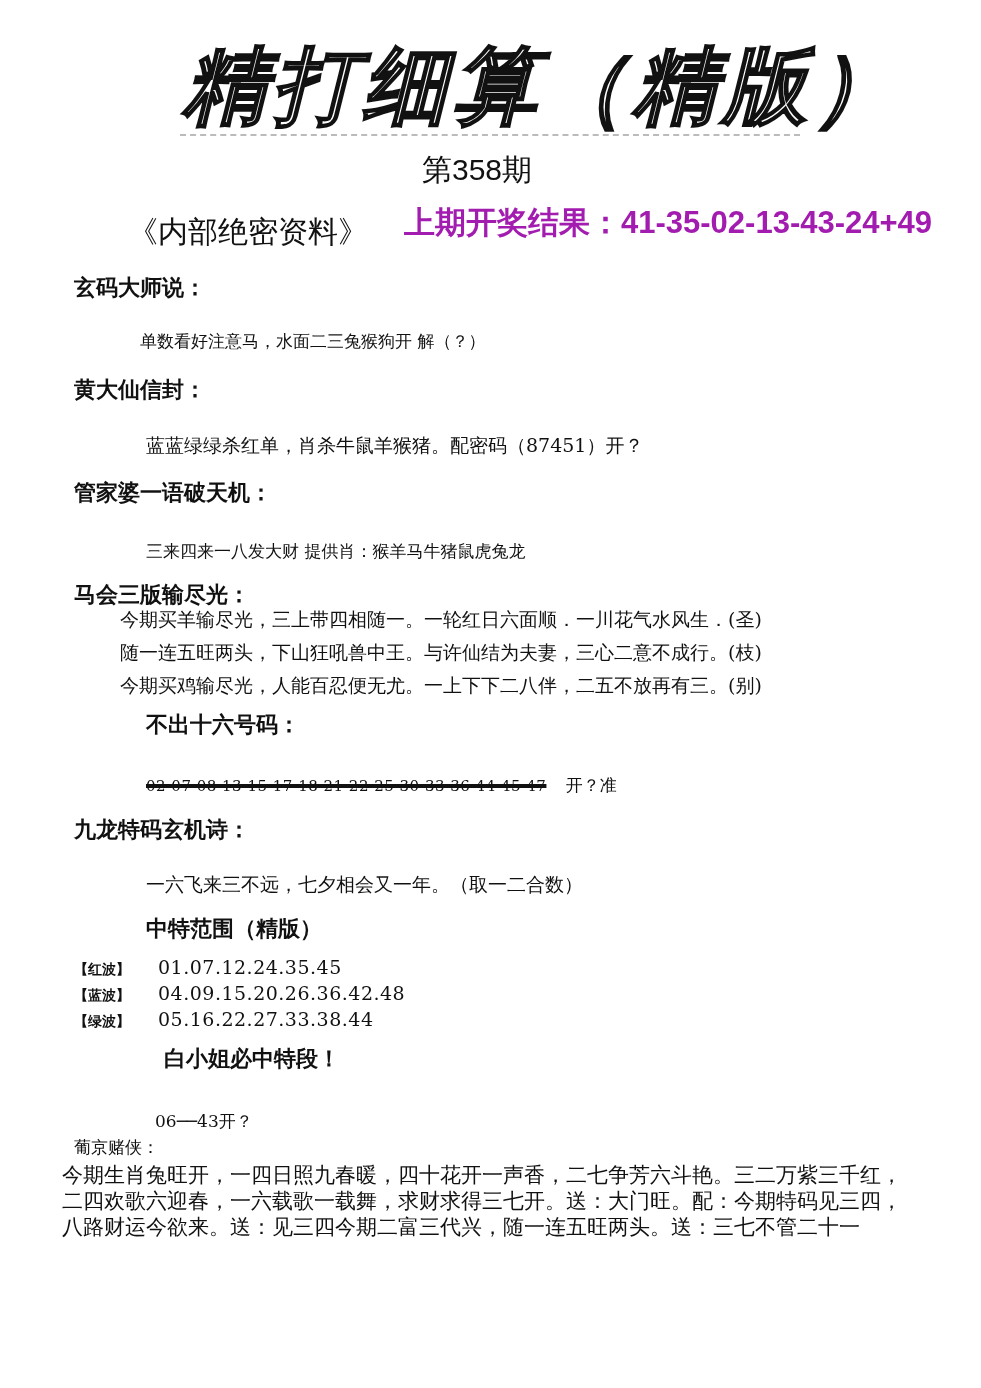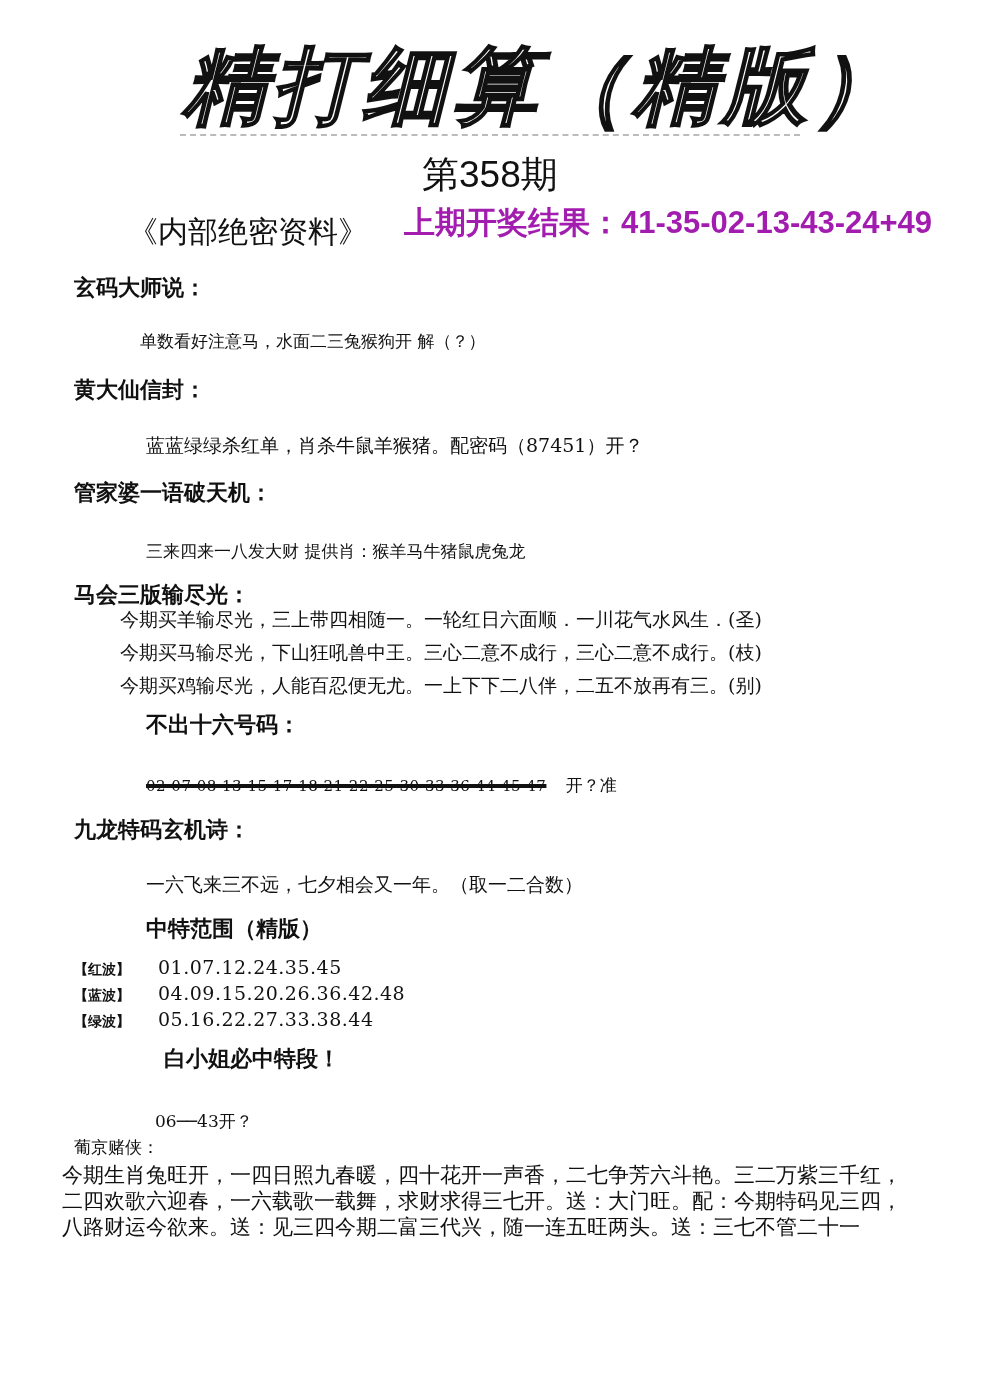--- a/index.html
+++ b/index.html
@@ -5,21 +5,21 @@
   html, body { margin: 0; padding: 0; background: #ffffff; }
   body { width: 981px; height: 1388px; position: relative; overflow: hidden;
          font-family: "DejaVu Serif", "Liberation Serif", serif; color: #111; }
   .abs { position: absolute; white-space: nowrap; }
   .banner { left: 180px; top: 22px; width: 620px; height: 120px; }
   .banner-text { position: absolute; left: 10px; top: 8px; font-size: 84px; letter-spacing: 6px;
                  font-family: "DejaVu Serif", serif; color: #fff;
                  -webkit-text-stroke: 2px #111; transform: skewX(-14deg); font-weight: bold; }
   .banner-floor { position: absolute; left: 0; bottom: 6px; width: 620px; height: 8px;
                   border-bottom: 2px dashed #bbb; }
-  .issue { left: 422px; top: 150px; font-size: 37px; font-family: "Liberation Sans", sans-serif; }
+  .issue { left: 422px; top: 150px; font-size: 30px; font-family: "Liberation Sans", sans-serif; }
   .source { left: 128px; top: 212px; font-size: 30px; font-family: "DejaVu Serif", serif; }
   .result { left: 404px; top: 202px; font-size: 31px; font-weight: bold; color: #a21caf;
             font-family: "Liberation Sans", sans-serif; }
   .h { font-size: 22px; font-weight: bold; font-family: "DejaVu Sans", sans-serif; }
   .t { font-size: 17px; font-family: "DejaVu Serif", serif; }
   .t2 { font-size: 19px; font-family: "DejaVu Serif", serif; }
   .strike-nums { text-decoration: line-through; text-decoration-thickness: 4px; font-size: 15px;
                  letter-spacing: 0.5px; }
   .nums { font-size: 19px; font-family: "DejaVu Serif", serif; letter-spacing: 0.5px; }
   .tag { font-size: 14px; font-weight: bold; font-family: "DejaVu Sans", sans-serif; display:inline-block; width: 84px; margin-top: 6px; }
@@ -45,21 +45,21 @@
 <div class="abs t" style="left:140px;top:330px;">单数看好注意马，水面二三兔猴狗开 解（？）</div>
 
 <div class="abs h" style="left:74px;top:375px;">黄大仙信封：</div>
 <div class="abs t2" style="left:146px;top:433px;">蓝蓝绿绿杀红单，肖杀牛鼠羊猴猪。配密码（87451）开？</div>
 
 <div class="abs h" style="left:74px;top:478px;">管家婆一语破天机：</div>
 <div class="abs t" style="left:146px;top:540px;">三来四来一八发大财 提供肖：猴羊马牛猪鼠虎兔龙</div>
 
 <div class="abs h" style="left:74px;top:580px;">马会三版输尽光：</div>
 <div class="abs t2" style="left:120px;top:607px;">今期买羊输尽光，三上带四相随一。一轮红日六面顺．一川花气水风生．(圣)</div>
-<div class="abs t2" style="left:120px;top:640px;">今期买马输尽光，下山狂吼兽中王。三心二意不成行，三心二意不成行。(枝)</div>
+<div class="abs t2" style="left:120px;top:640px;">随一连五旺两头，下山狂吼兽中王。与许仙结为夫妻，三心二意不成行。(枝)</div>
 <div class="abs t2" style="left:120px;top:673px;">今期买鸡输尽光，人能百忍便无尤。一上下下二八伴，二五不放再有三。(别)</div>
 
 <div class="abs h" style="left:146px;top:710px;">不出十六号码：</div>
 <div class="abs t" style="left:146px;top:774px;">
   <span class="strike-nums">02 07 08 13 15 17 18 21 22 25 30 33 36 44 45 47</span>
   <span style="margin-left:14px;">开？准</span>
 </div>
 
 <div class="abs h" style="left:74px;top:815px;">九龙特码玄机诗：</div>
 <div class="abs t2" style="left:146px;top:872px;">一六飞来三不远，七夕相会又一年。（取一二合数）</div>

